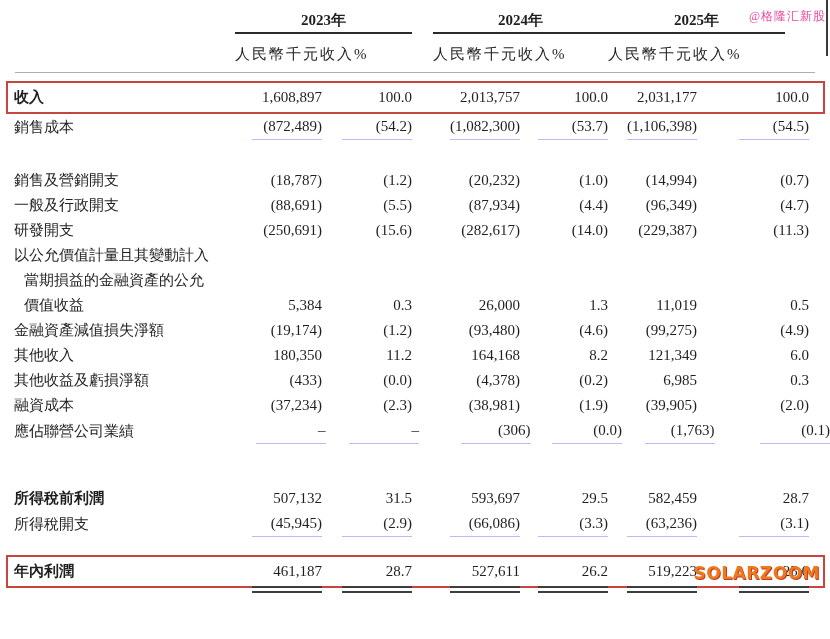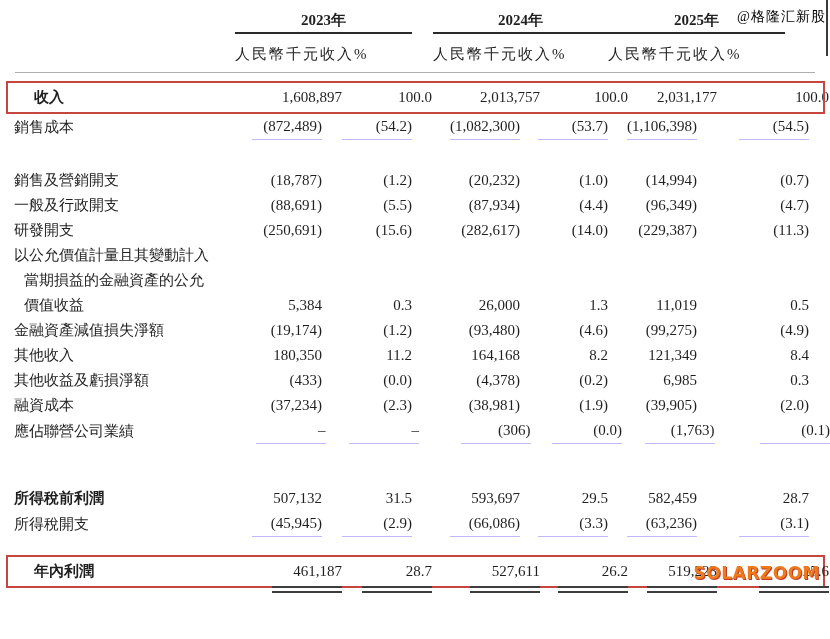--- a/index.html
+++ b/index.html
@@ -13,37 +13,37 @@
   .head { position:relative; padding-top:8px; }
   .head-flex { display:flex; }
   .head-spacer { width:235px; flex:none; }
   .ygroup { flex:none; }
   .ygroup.g1 { width:177px; }
   .ygroup.g2 { width:175px; margin-left:21px; }
   .ygroup.g3 { width:177px; }
   .year { text-align:center; font-weight:bold; line-height:24px; border-bottom:2px solid #2b2b2b; }
   .subrow { display:flex; justify-content:flex-start; margin-top:10px; height:20px; line-height:20px; letter-spacing:2px; }
   .head-rule { margin:8px 15px 0 15px; border-bottom:1.5px solid #adadad; }
-  .wm-top { position:absolute; top:8px; right:4px; color:#000000; font-size:14px; letter-spacing:1px; }
+  .wm-top { position:absolute; top:8px; right:4px; color:#ec4899; font-size:12px; letter-spacing:1px; }
   .edge-line { position:absolute; top:0; right:2px; width:2px; height:56px; background:#3a3a3a; }
   
   .tbody { margin-top:8px; }
   .row { position:relative; display:flex; align-items:flex-end; min-height:25px; line-height:25px; }
   .row .label { width:220px; flex:none; box-sizing:border-box; padding-left:14px; }
   .row .label .indent { padding-left:10px; }
   .row.bold .label { font-weight:bold; }
   .cell { flex:none; text-align:right; box-sizing:border-box; }
   .c1 { width:102px; } .c2 { width:90px; } .c3 { width:108px; }
   .c4 { width:88px; }  .c5 { width:89px; } .c6 { width:112px; }
   .cellspan { display:inline-block; min-width:70px; text-align:right; }
   .rule-single .cellspan { border-bottom:1px solid #c4b5fd; padding-bottom:0; }
   .gap-s { margin-bottom:18px; }
   .gap-m { margin-bottom:28px; }
   .gap-l { margin-bottom:42px;justify-content:space-between; }
-  .row.highlight { min-height:33px; align-items:center;padding-left:20px; }
+  .row.highlight { min-height:33px; align-items:center; }
   .row.highlight::before {
     content:""; position:absolute; left:6px; right:5px; top:0; bottom:0;
     border:2px solid #c8453f; pointer-events:none;
   }
   .rule-double .cellspan { position:relative; }
   .rule-double .cellspan::after {
     content:""; position:absolute; left:0; right:0; bottom:-9px; height:3px;
     border-top:2px solid #3d3d3d; border-bottom:2px solid #3d3d3d;
   }
   .wm-bottom {
@@ -170,21 +170,21 @@
   </div>
       <div class="row">
     <div class="label">
           <div>其他收入</div>
         </div>
     <div class="cell c1"><span class="cellspan">180,350</span></div>
     <div class="cell c2"><span class="cellspan">11.2</span></div>
     <div class="cell c3"><span class="cellspan">164,168</span></div>
     <div class="cell c4"><span class="cellspan">8.2</span></div>
     <div class="cell c5"><span class="cellspan">121,349</span></div>
-    <div class="cell c6"><span class="cellspan">8.4</span></div>
+    <div class="cell c6"><span class="cellspan">6.0</span></div>
   </div>
       <div class="row">
     <div class="label">
           <div>其他收益及虧損淨額</div>
         </div>
     <div class="cell c1"><span class="cellspan">(433)</span></div>
     <div class="cell c2"><span class="cellspan">(0.0)</span></div>
     <div class="cell c3"><span class="cellspan">(4,378)</span></div>
     <div class="cell c4"><span class="cellspan">(0.2)</span></div>
     <div class="cell c5"><span class="cellspan">6,985</span></div>

